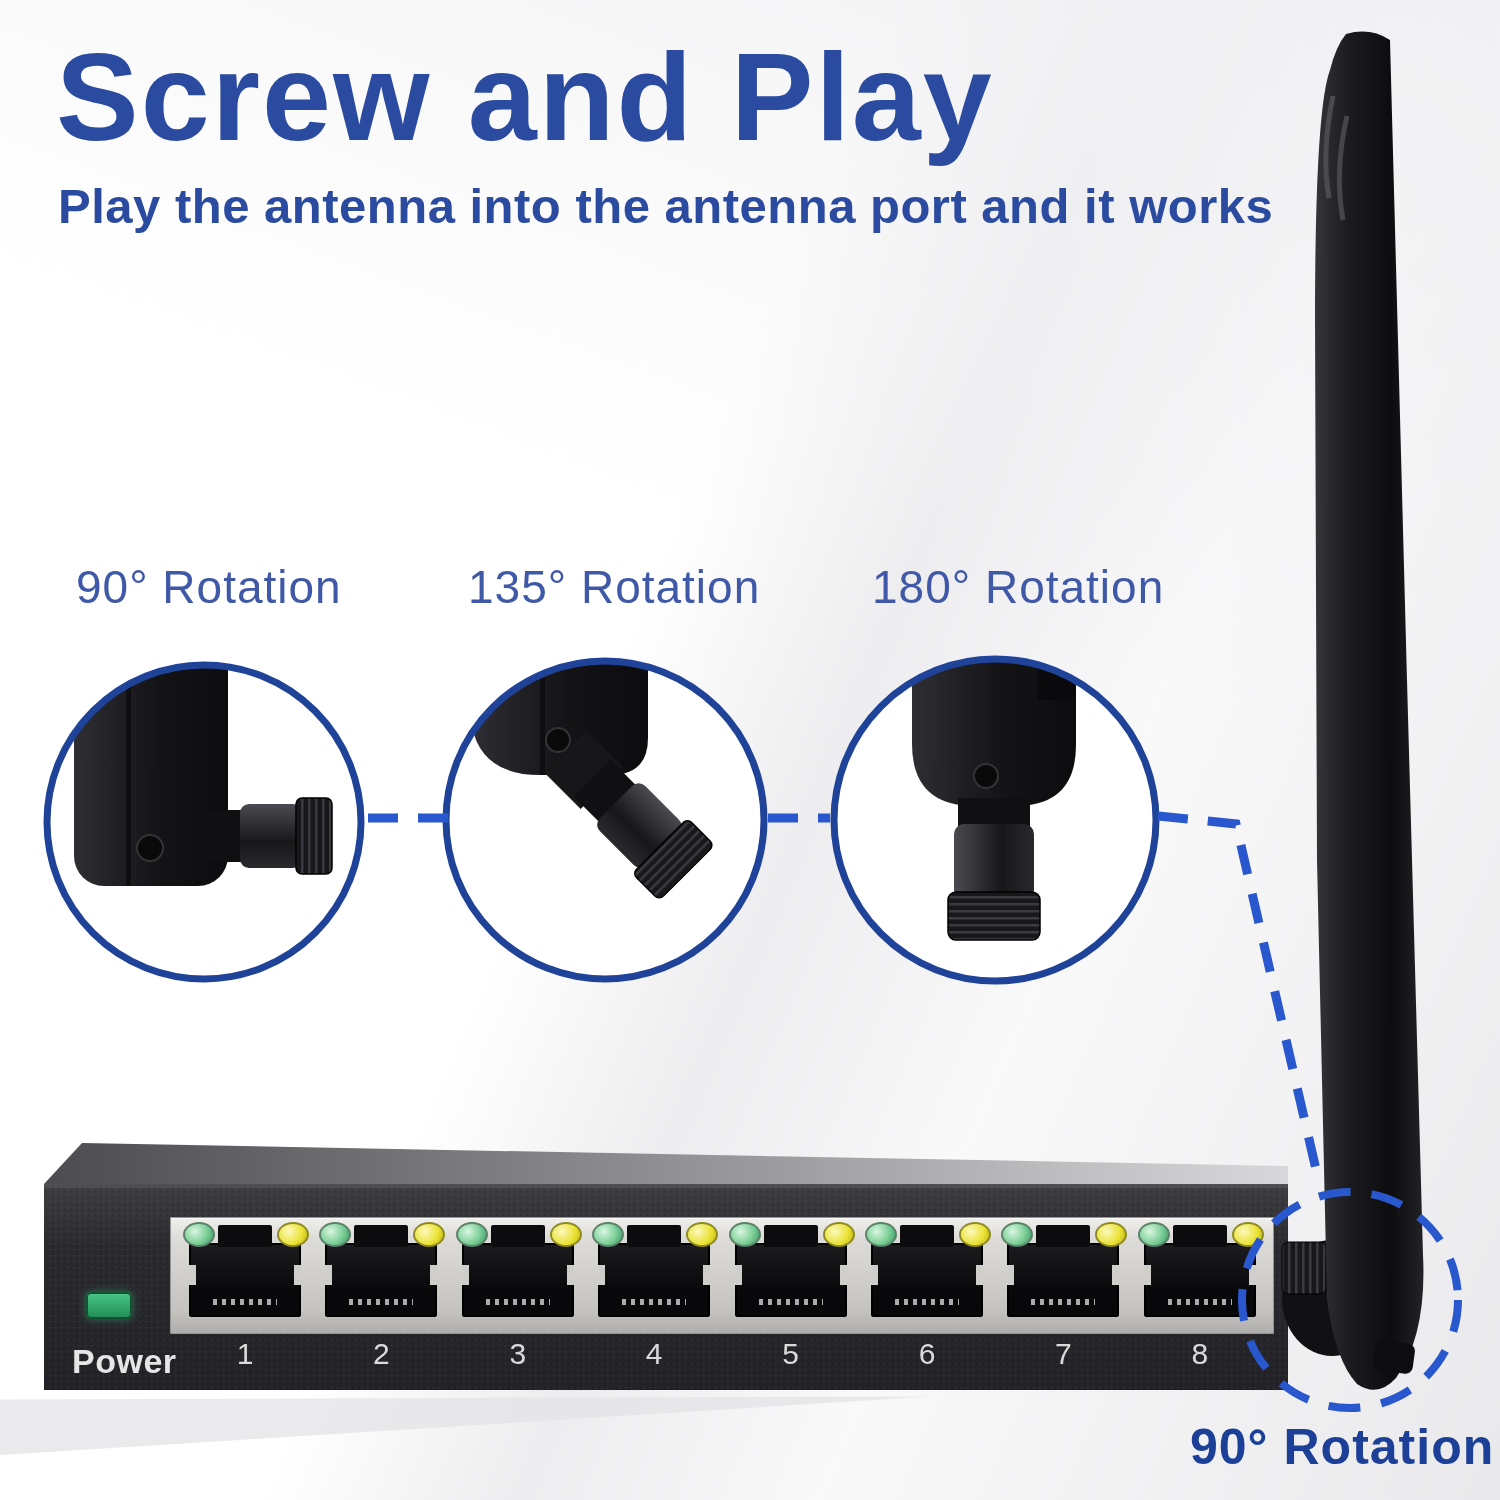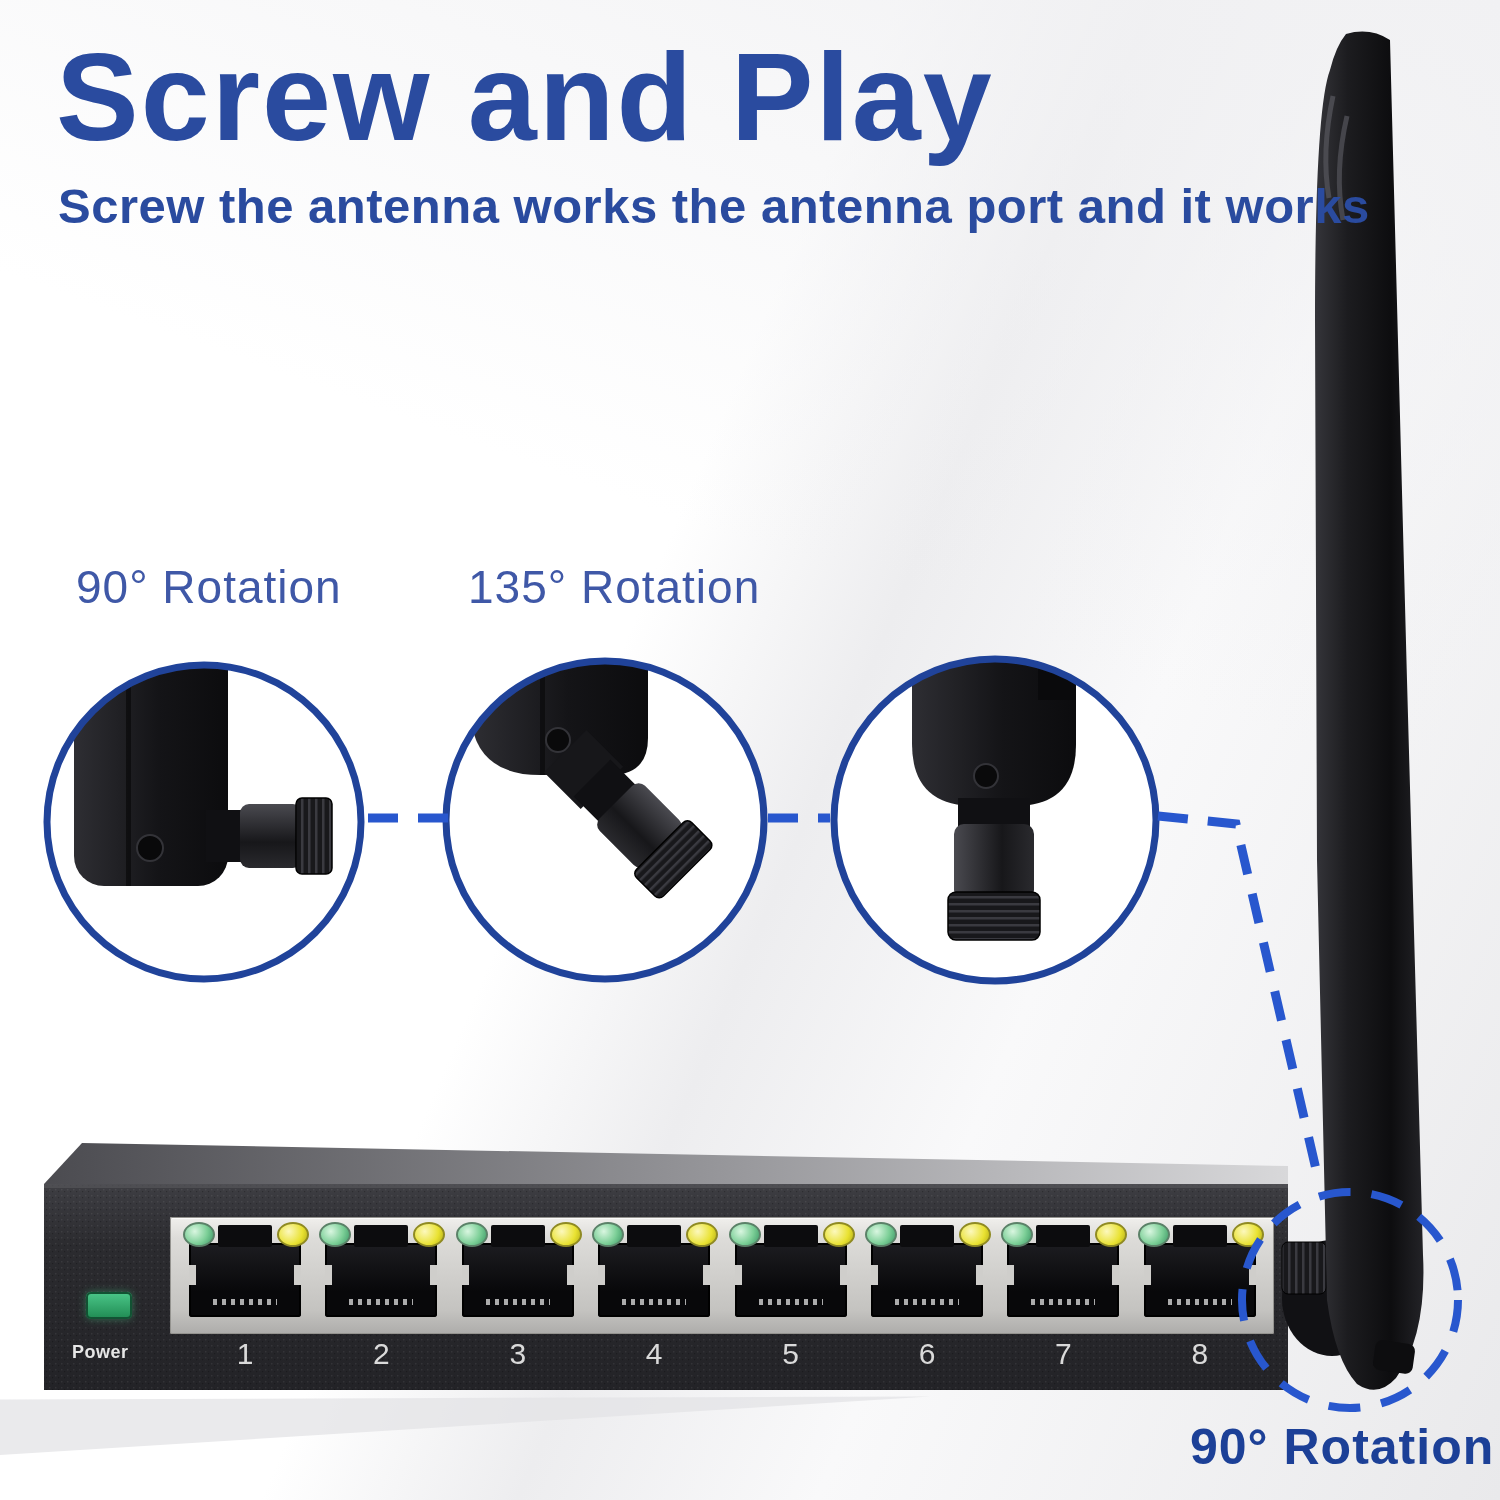--- a/index.html
+++ b/index.html
@@ -95,21 +95,21 @@
     text-align:center;font-size:30px;font-weight:400;color:#dadada;
   }
   .power-led{
     position:absolute;left:86px;top:1292px;width:46px;height:27px;z-index:2;
     background:linear-gradient(180deg,#4cc88a,#1f8a52);
     border-radius:5px;
     box-shadow:inset 0 0 0 2px #125233,0 0 8px rgba(70,200,135,.45);
   }
   .power-label{
     position:absolute;left:72px;top:1342px;z-index:2;
-    font-size:18px;font-weight:600;color:#e6e6e6;letter-spacing:.5px;
+    font-size:34px;font-weight:600;color:#e6e6e6;letter-spacing:.5px;
   }
 </style>
 </head>
 <body>
 
 <div id="stage">
 
   <div class="bg-sweep"></div>
   <div class="bg-wedge-top"></div>
   <div class="bg-wedge-bottom"></div>
@@ -317,19 +317,20 @@
 
   <svg class="overlay" width="1500" height="1500" viewBox="0 0 1500 1500">
     <path d="M368,818 H448" stroke="#2857ce" stroke-width="9" stroke-dasharray="30 20" fill="none"></path>
     <path d="M768,818 H830" stroke="#2857ce" stroke-width="9" stroke-dasharray="30 20" fill="none"></path>
     <path d="M1158,816 L1236,824 L1318,1178" stroke="#2857ce" stroke-width="9" stroke-dasharray="30 20" fill="none"></path>
     <circle cx="1350" cy="1300" r="108" stroke="#2857ce" stroke-width="8" stroke-dasharray="32 21" fill="none"></circle>
   </svg>
 
   <div class="textlayer">
     <div class="headline">Screw and Play</div>
-    <div class="subheadline">Screw the antenna works the antenna port and it works</div>
+    <div class="subheadline">Play the antenna into the antenna port and it works</div>
     <div class="callout-label c1">90° Rotation</div>
     <div class="callout-label c2">135° Rotation</div>
+    <div class="callout-label c3">180° Rotation</div>
     <div class="footer-caption">90° Rotation</div>
   </div>
 
 </div>
 
 </body></html>

